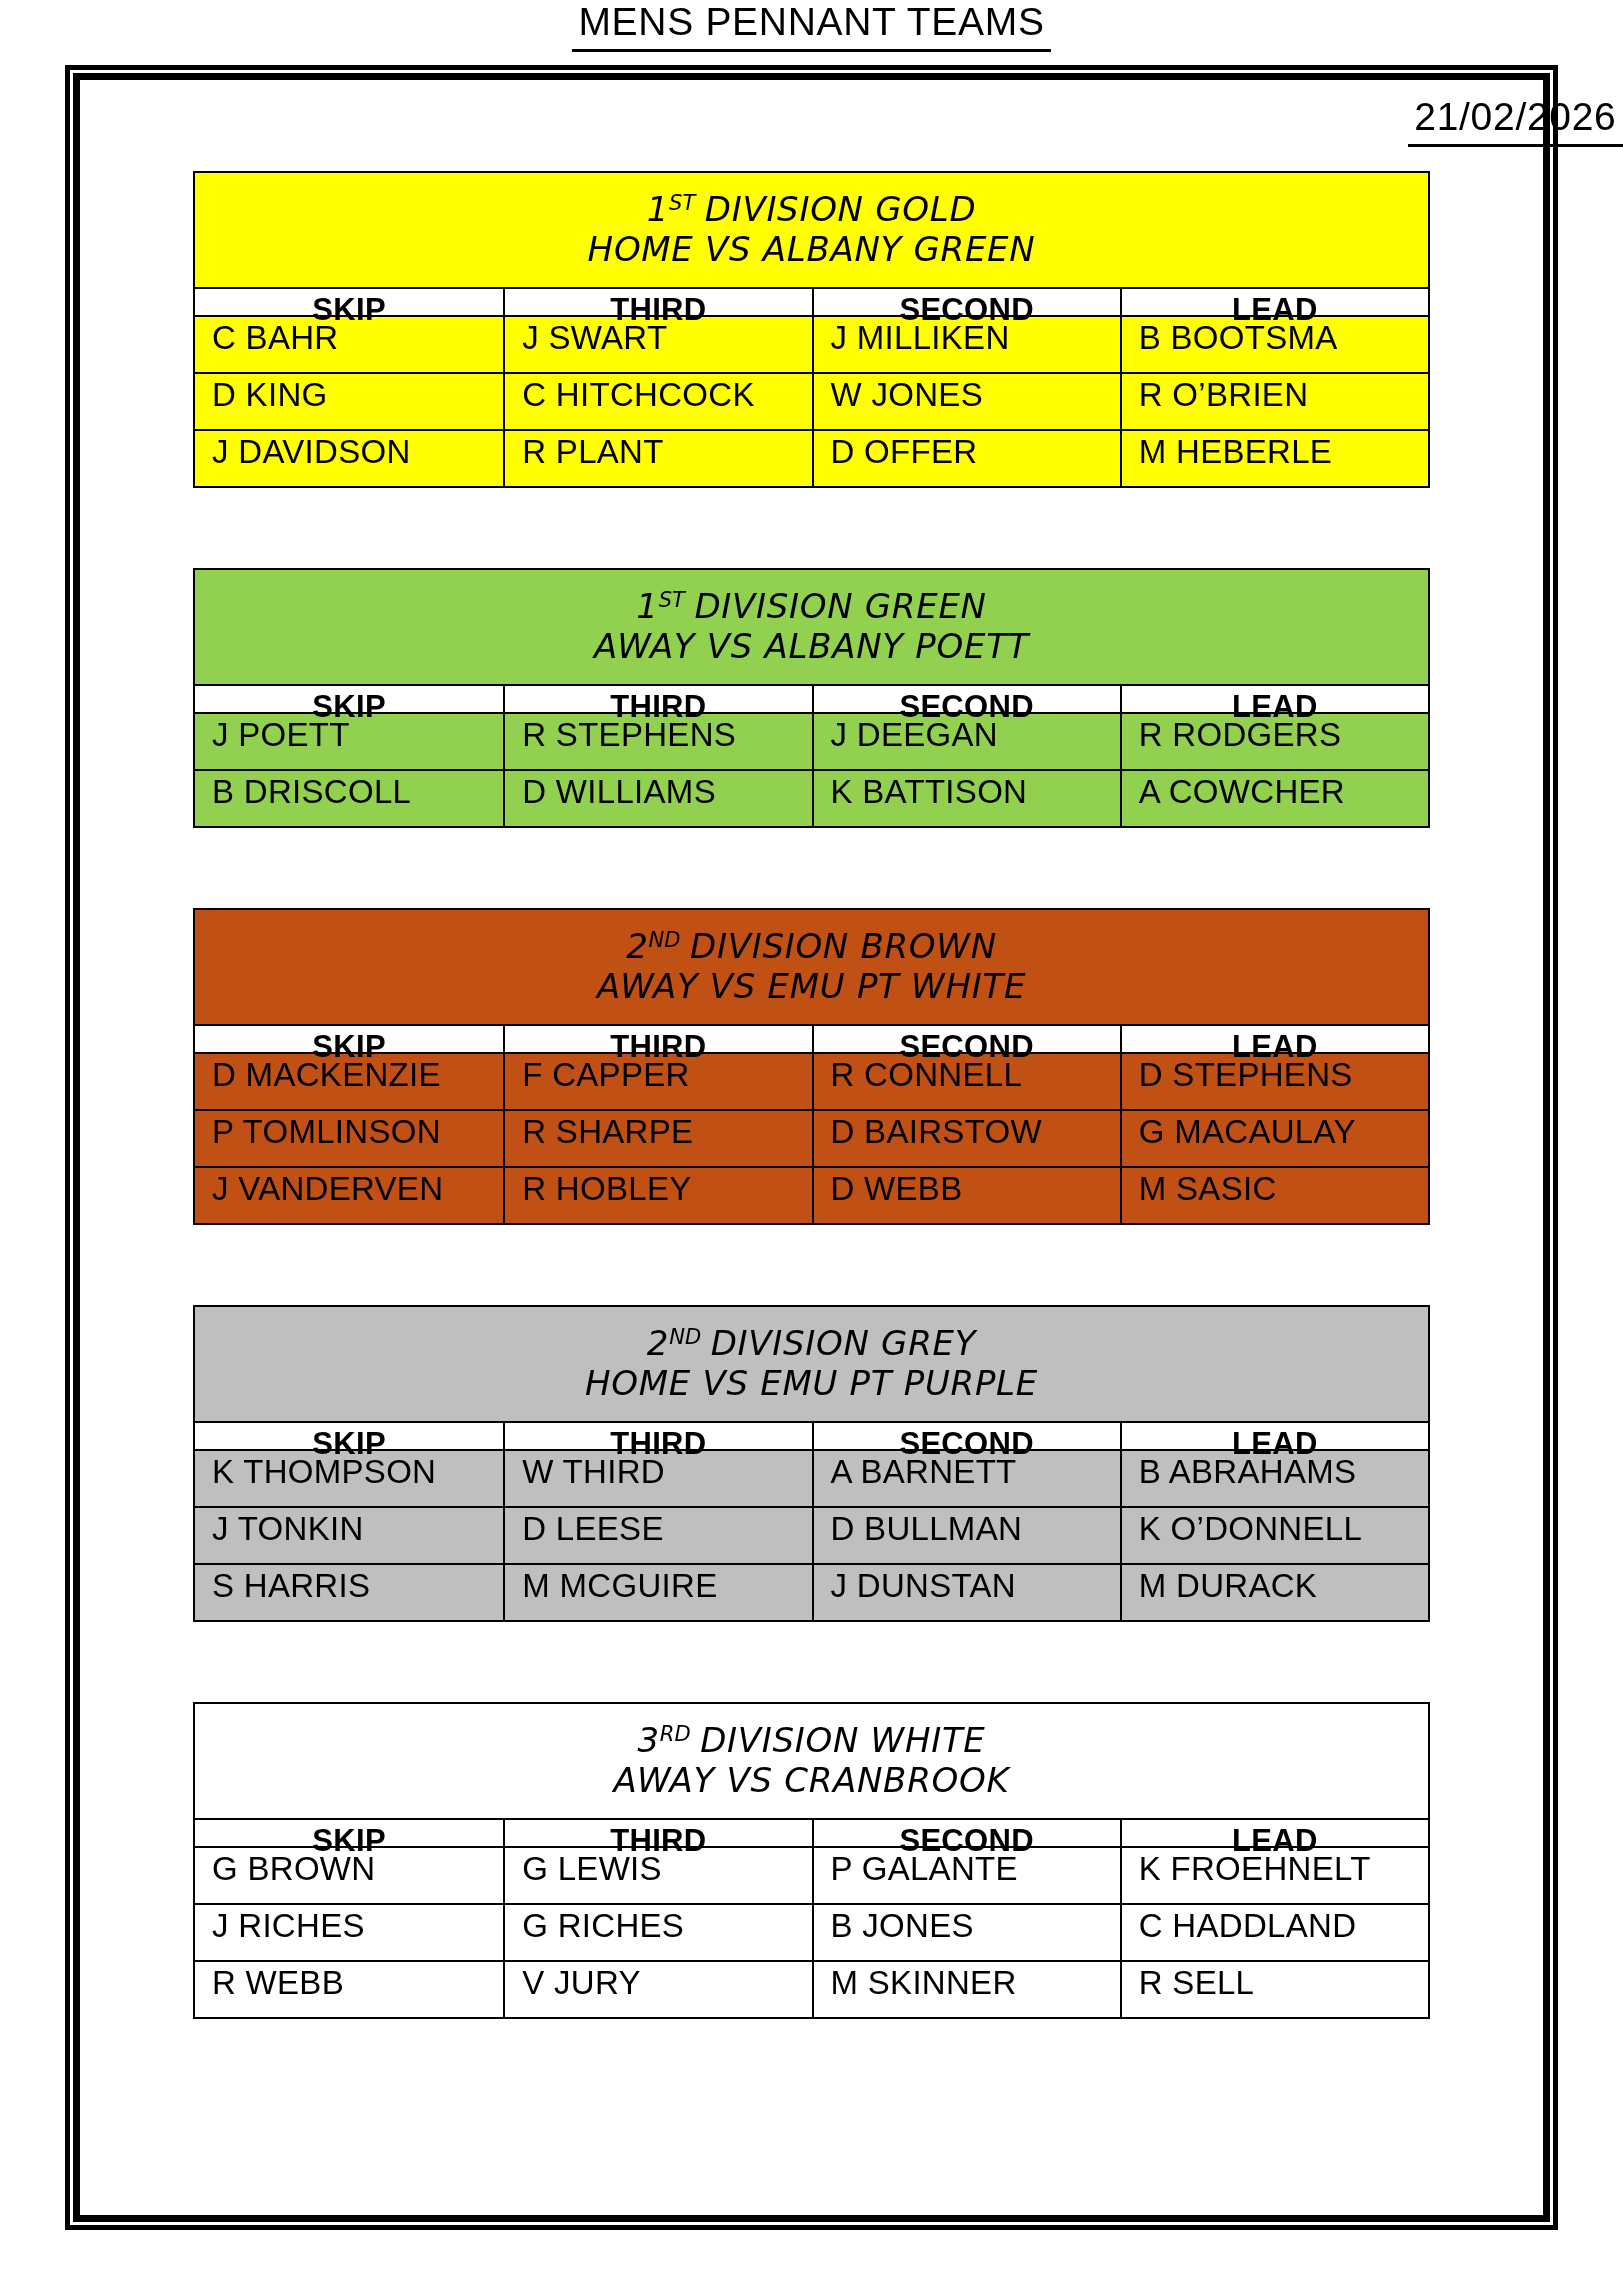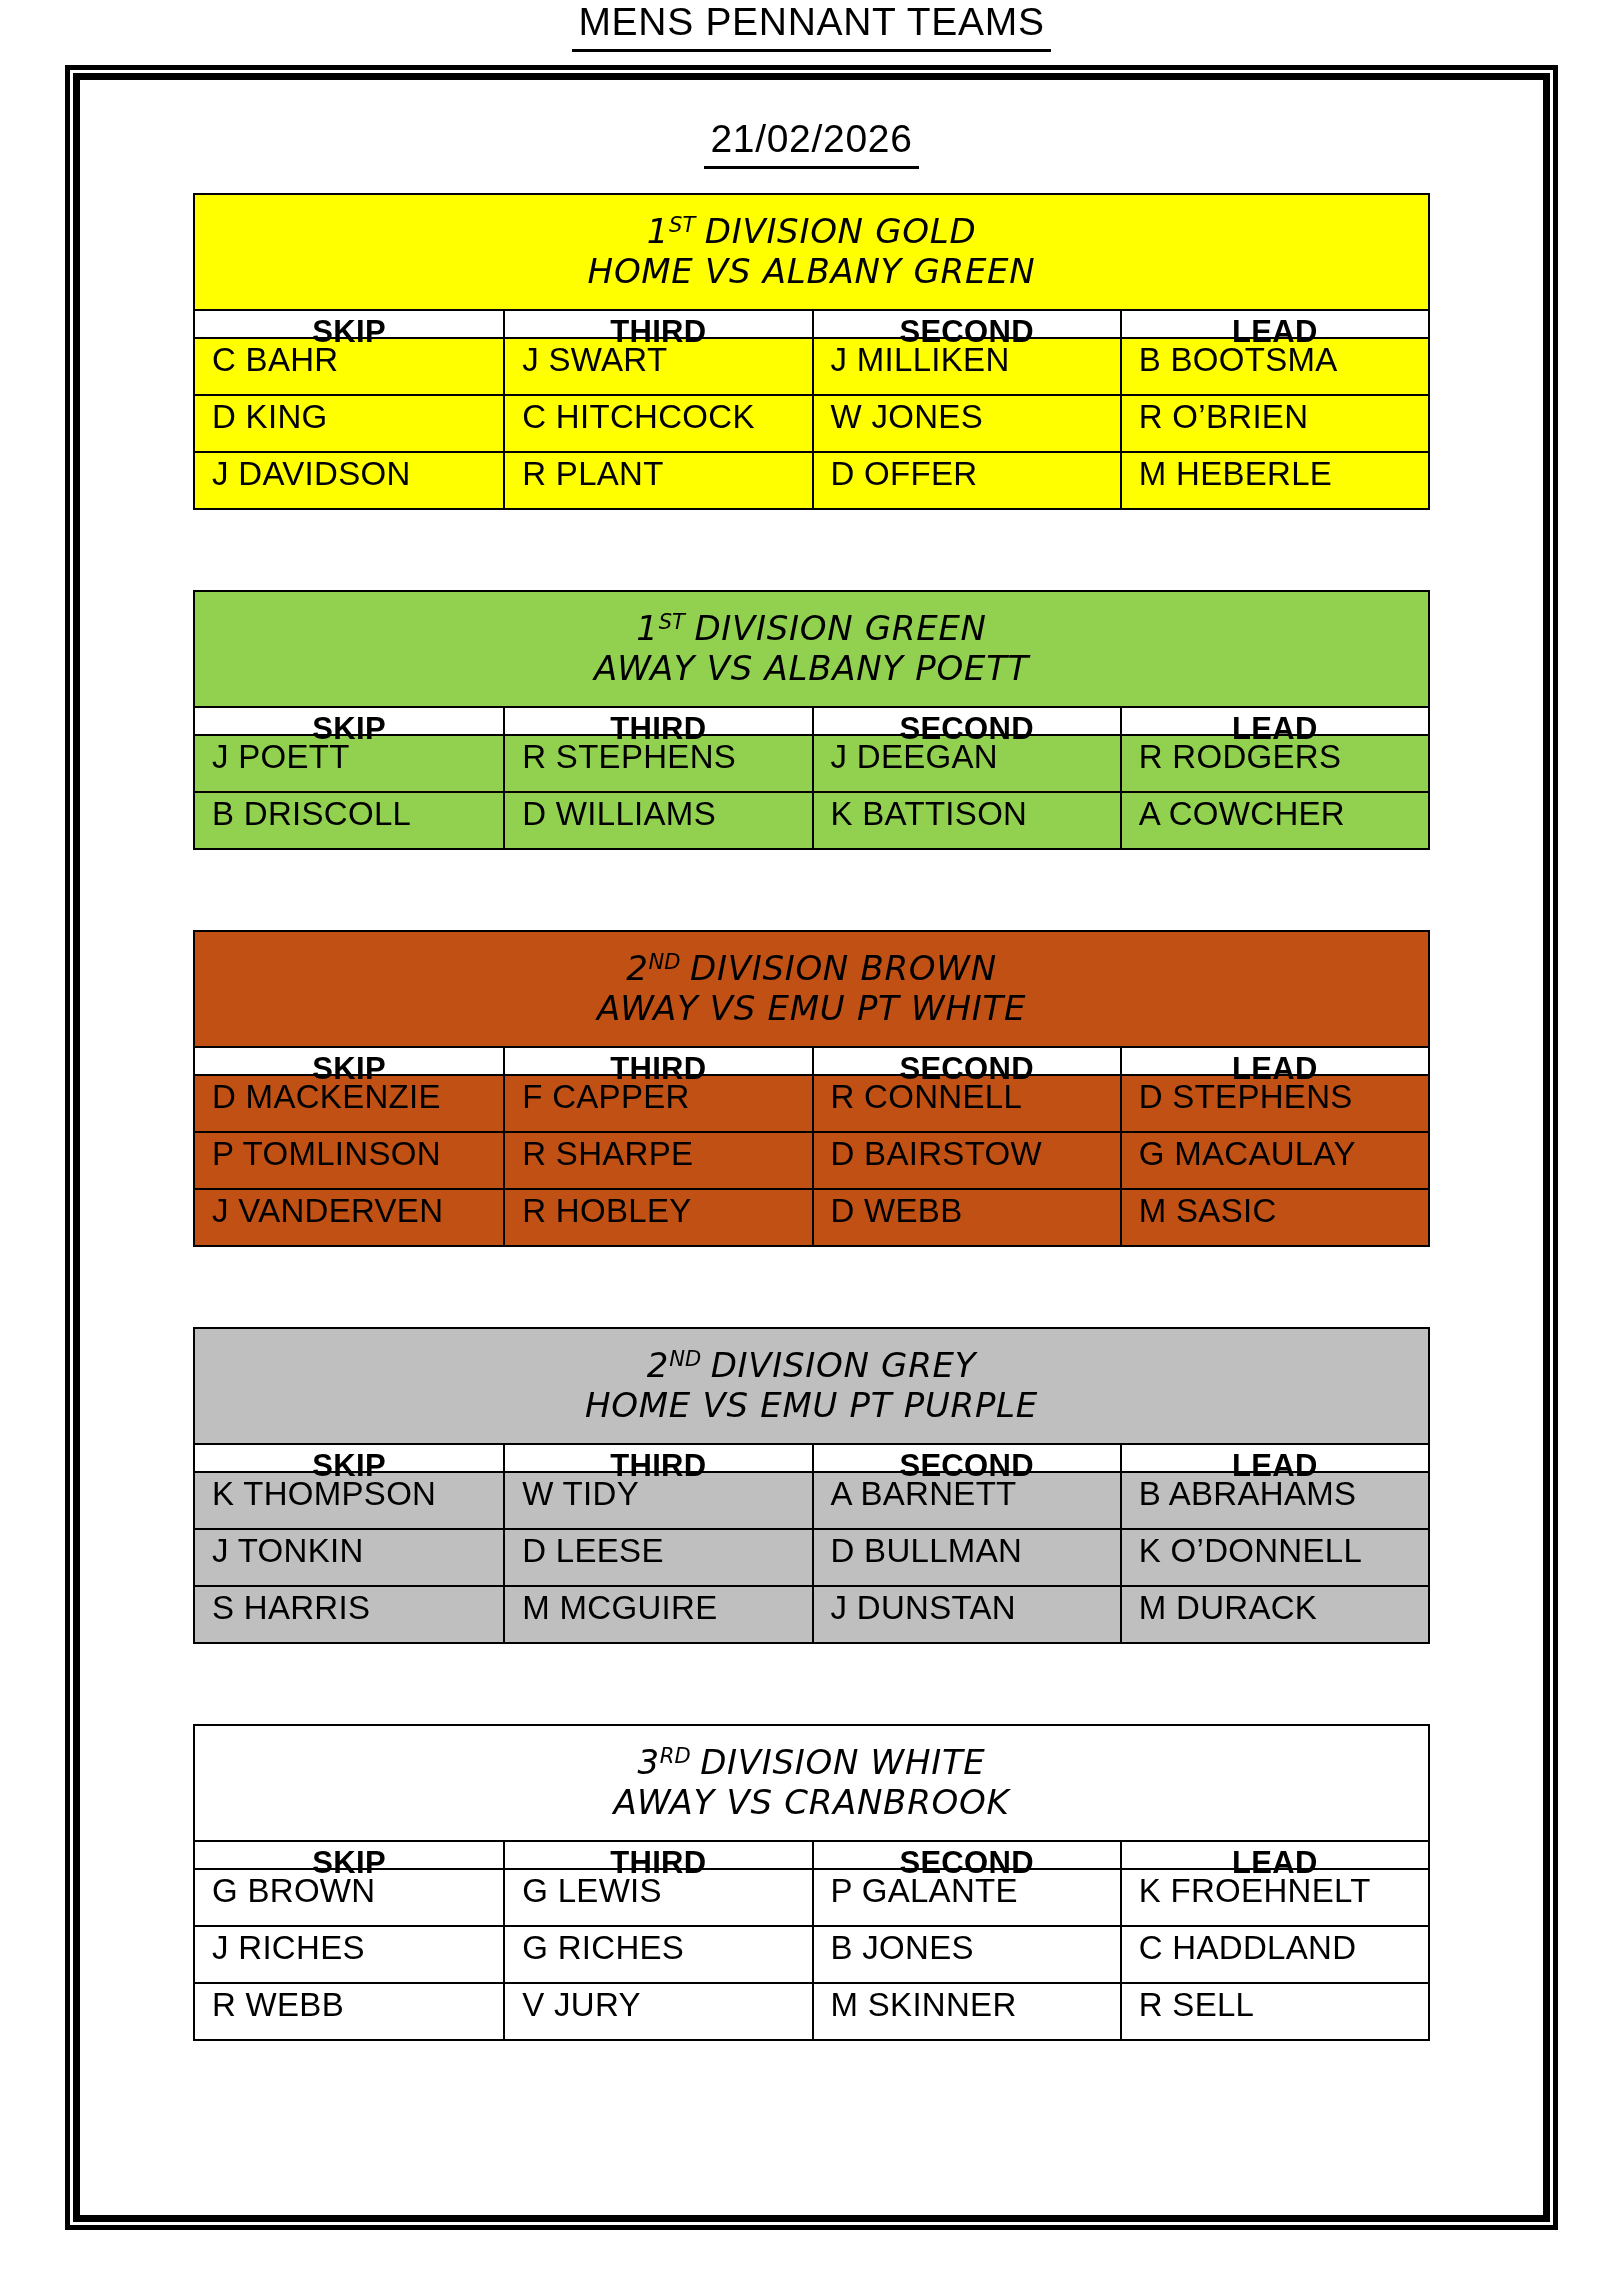--- a/index.html
+++ b/index.html
@@ -30,21 +30,21 @@
   .content {
     position: relative;
   }
 
   .doc-title, .doc-date {
     text-align: center;
     font-size: 39px;
     letter-spacing: 0.7px;
     font-weight: 400;
   }
-  .doc-date { margin-top: 65px; }
+  .doc-date { margin-top: 43px; text-align: right; }
   .u {
     display: inline-block;
     border-bottom: 3.3px solid #000;
     padding: 0 6.5px 5.2px 6.5px;
   }
 
   
   .tbl {
     width: 1237px;
     margin: 0 auto;
@@ -217,21 +217,21 @@
       <div>HOME VS EMU PT PURPLE</div>
     </header>
     <div class="grid4 cols">
       <div>SKIP</div>
       <div>THIRD</div>
       <div>SECOND</div>
       <div>LEAD</div>
     </div>
     <div class="grid4 row bg-grey">
       <div>K THOMPSON</div>
-      <div>W TIDY</div>
+      <div>W THIRD</div>
       <div>A BARNETT</div>
       <div>B ABRAHAMS</div>
     </div>
     <div class="grid4 row bg-grey">
       <div>J TONKIN</div>
       <div>D LEESE</div>
       <div>D BULLMAN</div>
       <div>K O’DONNELL</div>
     </div>
     <div class="grid4 row bg-grey">

